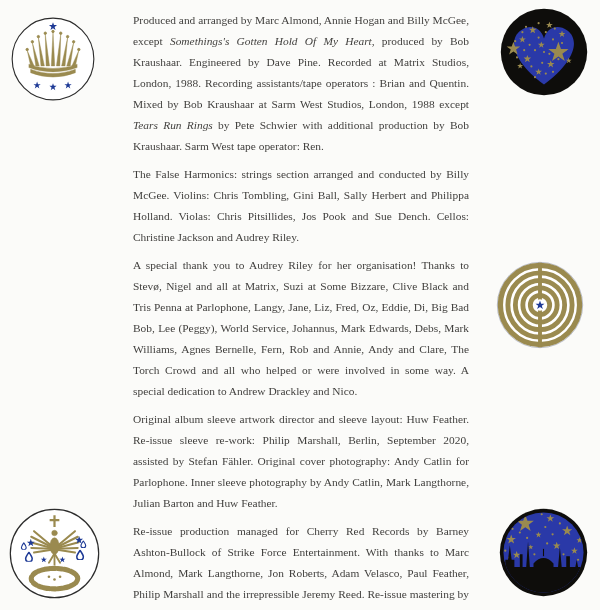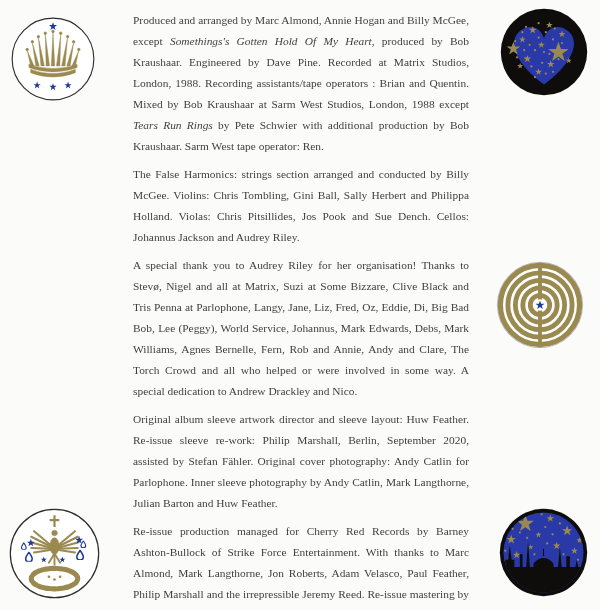--- a/index.html
+++ b/index.html
@@ -205,20 +205,20 @@
             <circle cx="12" cy="56" r="1.2"></circle>
         </g>
         <path fill="var(--dark)" d="M0 66 L8 66 L8 58 L11 58 L13 42 L15 58 L18 58 L18 66 L24 66 L24 52 L27 52 L27 66 L31 66 L33 38 L35 66 L39 66 L39 62 Q50 50 61 62 L61 66 L66 66 L68 44 L70 66 L75 66 L75 54 L79 54 L79 66 L85 66 L86.5 58 L88 66 L100 66 L100 100 L0 100 Z"></path>
         <rect x="49.4" y="46" width="1.2" height="8" fill="var(--dark)"></rect>
       </g>
     </svg>
   </div>
 
   <div class="credits">
       <p><span>Produced and arranged by Marc Almond, Annie Hogan and Billy McGee, except </span><span class="italic">Somethings's Gotten Hold Of My Heart</span><span>, produced by Bob Kraushaar. Engineered by Dave Pine. Recorded at Matrix Studios, London, 1988. Recording assistants/tape operators : Brian and Quentin. Mixed by Bob Kraushaar at Sarm West Studios, London, 1988 except </span><span class="italic">Tears Run Rings</span><span> by Pete Schwier with additional production by Bob Kraushaar. Sarm West tape operator: Ren.</span></p>
-      <p><span>The False Harmonics: strings section arranged and conducted by Billy McGee. Violins: Chris Tombling, Gini Ball, Sally Herbert and Philippa Holland. Violas: Chris Pitsillides, Jos Pook and Sue Dench. Cellos: Johannus Jackson and Audrey Riley.</span></p>
+      <p><span>The False Harmonics: strings section arranged and conducted by Billy McGee. Violins: Chris Tombling, Gini Ball, Sally Herbert and Philippa Holland. Violas: Chris Pitsillides, Jos Pook and Sue Dench. Cellos: Christine Jackson and Audrey Riley.</span></p>
       <p><span>A special thank you to Audrey Riley for her organisation! Thanks to Stevø, Nigel and all at Matrix, Suzi at Some Bizzare, Clive Black and Tris Penna at Parlophone, Langy, Jane, Liz, Fred, Oz, Eddie, Di, Big Bad Bob, Lee (Peggy), World Service, Johannus, Mark Edwards, Debs, Mark Williams, Agnes Bernelle, Fern, Rob and Annie, Andy and Clare, The Torch Crowd and all who helped or were involved in some way. A special dedication to Andrew Drackley and Nico.</span></p>
       <p><span>Original album sleeve artwork director and sleeve layout: Huw Feather. Re-issue sleeve re-work: Philip Marshall, Berlin, September 2020, assisted by Stefan Fähler. Original cover photography: Andy Catlin for Parlophone. Inner sleeve photography by Andy Catlin, Mark Langthorne, Julian Barton and Huw Feather.</span></p>
       <p><span>Re-issue production managed for Cherry Red Records by Barney Ashton-Bullock of Strike Force Entertainment. With thanks to Marc Almond, Mark Langthorne, Jon Roberts, Adam Velasco, Paul Feather, Philip Marshall and the irrepressible Jeremy Reed. Re-issue mastering by Oli Hemingway for The Wax Works.</span></p>
       <p><span>A </span><span class="logo">La Pete</span><span> production for Paradise Jack Additional.</span></p>
     </div>
 
 </div>
 
 </body></html>

